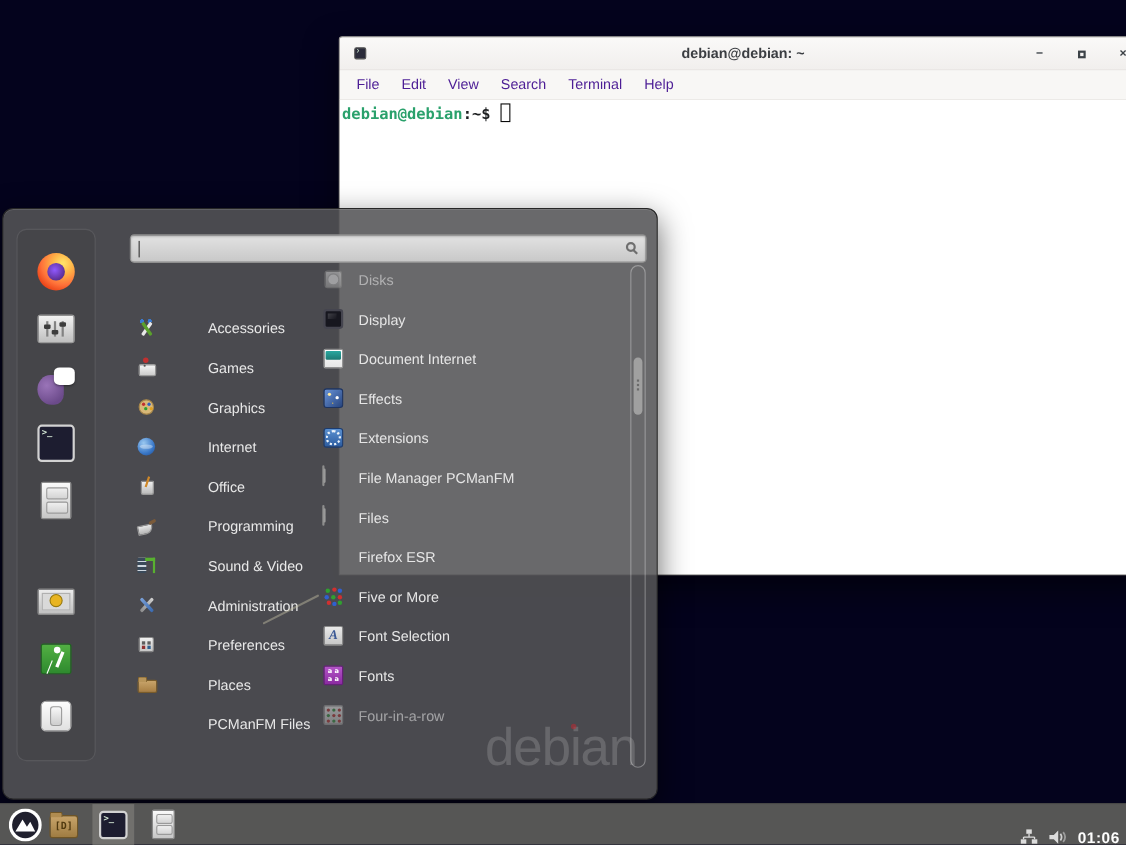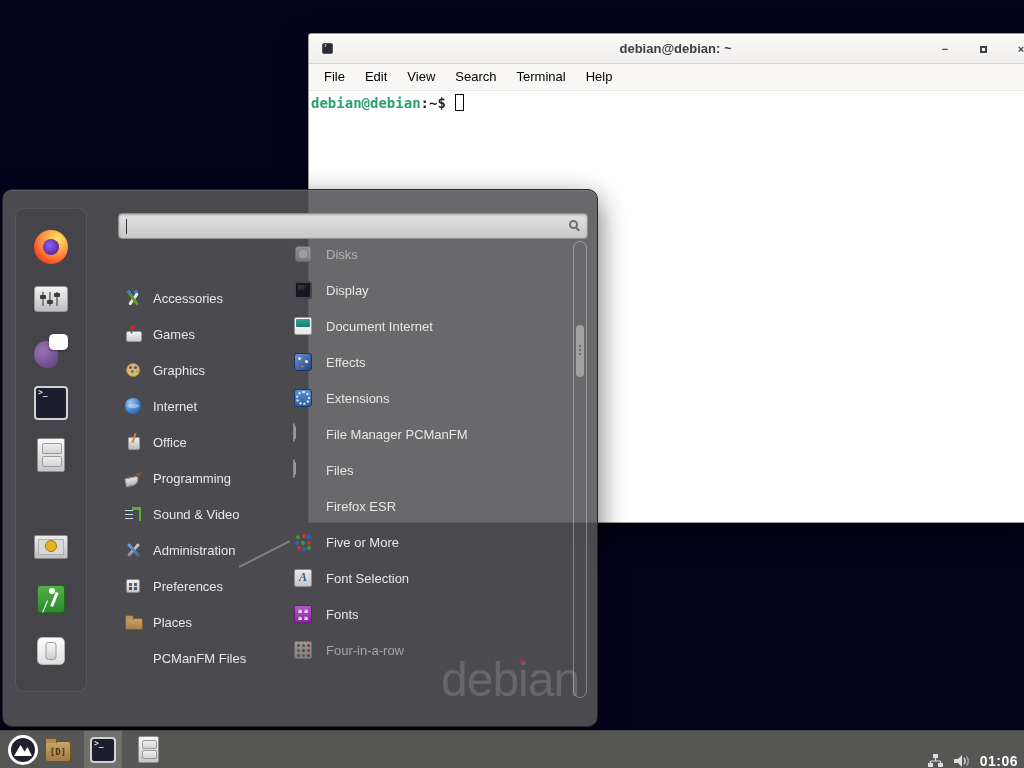--- a/index.html
+++ b/index.html
@@ -15,21 +15,21 @@
   .titlebar-icon { position:absolute; left:13px; top:9px; width:11px; height:11px;
     background:#2b2b3a; border-radius:2px; border:1px solid #555; }
   .titlebar-icon::after { content:"›"; position:absolute; left:1px; top:-3px; color:#cfe8cf; font-size:8px; }
   .win-title { position:absolute; left:0; right:0; top:0; line-height:30px; text-align:center;
     font-weight:bold; font-size:13px; color:#3b3e42; }
   .win-buttons { position:absolute; right:14px; top:0; height:30px; display:flex; align-items:center; gap:24px; }
   .win-btn { width:14px; height:14px; display:flex; align-items:center; justify-content:center;
     color:#3c4247; font-size:11px; font-weight:bold; cursor:default; }
   .win-btn.max span { width:7px; height:7px; border:2px solid #3c4247; display:block; }
   .menubar { height:27px; background:#f8f7f5; border-bottom:1px solid #eceae7; display:flex; padding-left:5px; }
-  .menubar-item { padding:0 10px; line-height:26px; font-size:13px; color:#000000; }
+  .menubar-item { padding:0 10px; line-height:26px; font-size:13px; color:#4c1d95; }
   .term-content { position:relative; height:431px; background:#fff; padding:3px 2px; }
   .prompt-line { font-family:"DejaVu Sans Mono",monospace; font-size:14px; font-weight:bold; white-space:pre; }
   .prompt-user { color:#2aa16c; }
   .prompt-suffix { color:#1d1f21; }
   .block-cursor { display:inline-block; width:9px; height:17px; border:1px solid #0a0a0a;
     vertical-align:-3px; margin-left:9px; }
   .t-scroll { position:absolute; right:0; top:58px; bottom:0; width:11px; background:#f4f3f1;
     border-left:1px solid #e2e0dd; }
   .t-thumb { position:absolute; left:1px; right:1px; top:2px; bottom:2px; background:#919692;
     border-radius:5px; }
@@ -61,21 +61,21 @@
   .mag-icon::after { content:""; position:absolute; right:-4px; bottom:-3px; width:5px; height:2px;
     background:#6f6f6f; transform:rotate(45deg); }
 
   
   .all-apps-btn { position:absolute; left:115px; top:58px; width:130px; height:28px;
     background:linear-gradient(#747474,#5d5d5d); border:1px solid #4a4a4a; border-radius:5px;
     box-shadow:inset 0 1px 0 rgba(255,255,255,0.18); color:#f0f0f0; font-size:13px;
     display:flex; align-items:center; padding-left:10px; }
   .cat-list { position:absolute; left:115px; top:90px; width:165px; }
   .cat-row { height:36px; display:flex; align-items:center; gap:11px; padding-left:6px; }
-  .cat-label { font-size:13px; color:#e8e8e8; }
+  .cat-label { font-size:13px; color:#e8e8e8;margin-left:36px; }
   .cicon { width:18px; height:18px; position:relative; flex:none; }
 
   
   .apps-view { position:absolute; left:282px; top:46px; width:284px; height:464px; overflow:hidden; }
   .app-row { height:36px; display:flex; align-items:center; gap:13px; padding-left:8px; }
   .app-label { font-size:13px; color:#e6e6e6; }
   .app-row.dimmed .app-label { color:rgba(235,235,235,0.55); }
   .app-row.dimmed .aicon { opacity:0.55; }
   .app-row.faint .app-label { color:rgba(230,230,230,0.22); }
   .app-row.faint .aicon { opacity:0.25; }

